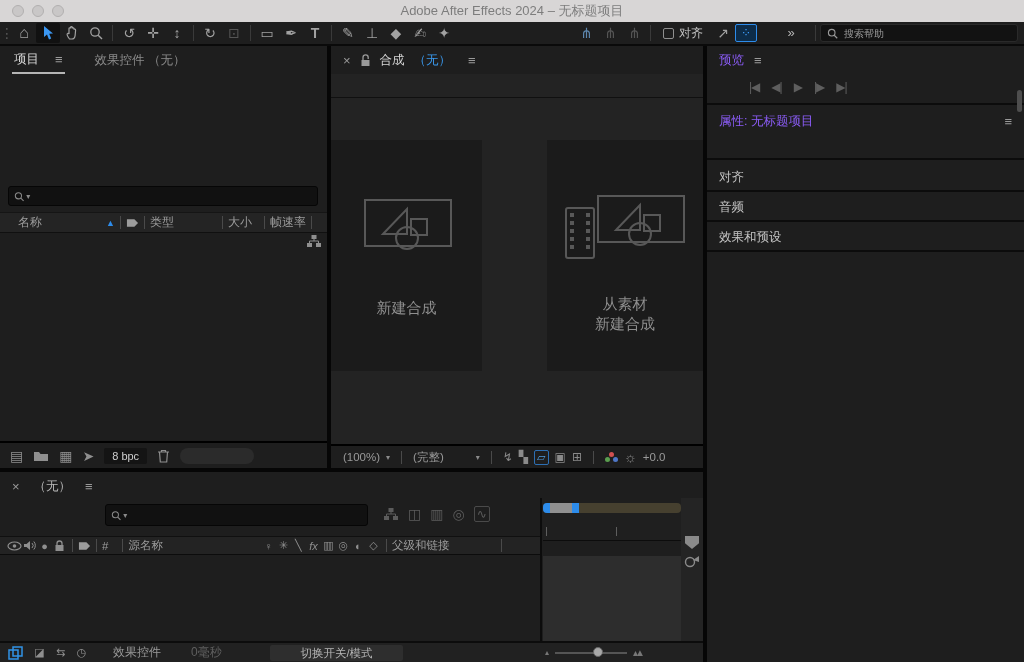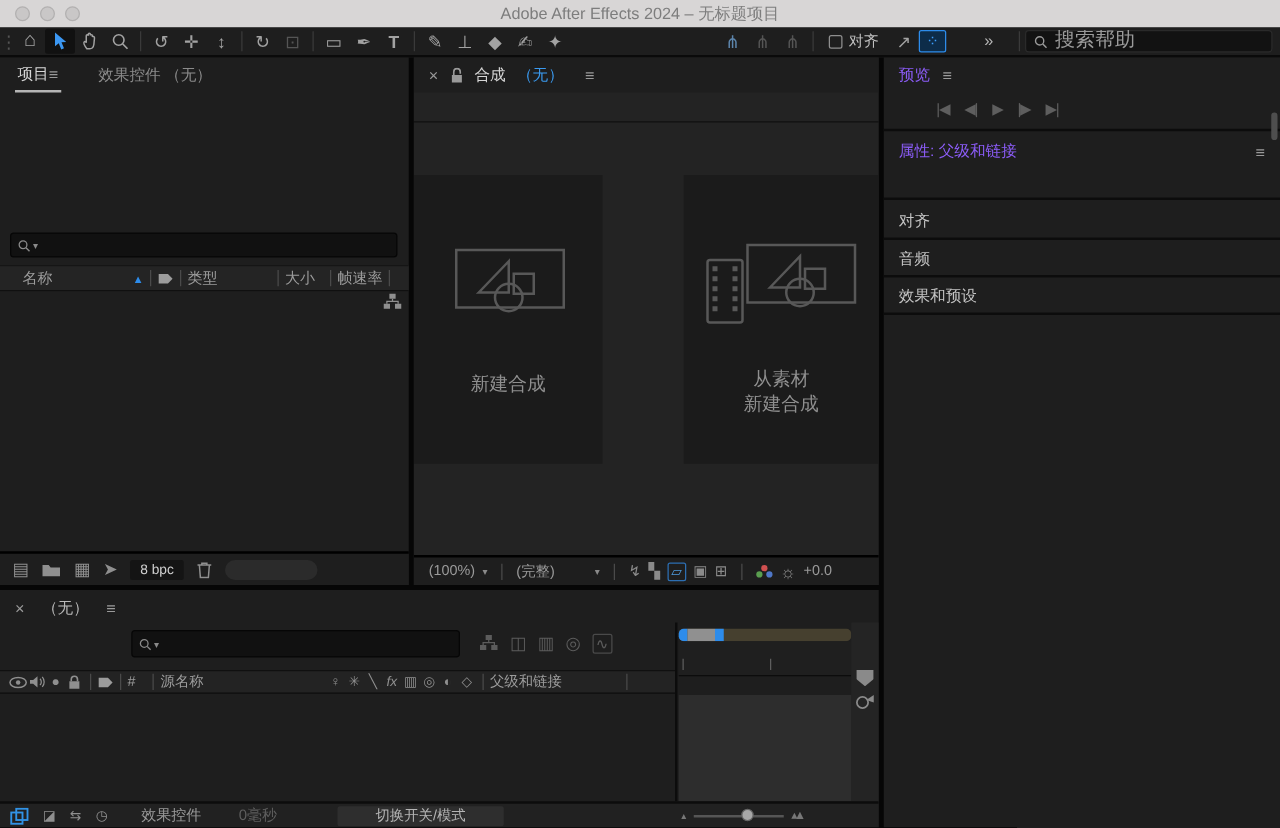--- a/index.html
+++ b/index.html
@@ -27,33 +27,33 @@
   .tool-active { background:#111; border-radius:2px; }
   #snap-box { display:flex; align-items:center; gap:5px; margin:0 8px; }
   #snap-check { width:11px; height:11px; border:1px solid #8f8f8f; border-radius:2px; }
   #snap-label { color:#c2c2c2; font-size:12px; }
   #bracket-blue { width:22px; height:18px; background:#0d2c49; border:1px solid #2d8ceb;
     border-radius:2px; color:#3fa0ff; font-size:12px; text-align:center; line-height:16px; }
   #help-search { width:198px; height:18px; background:#121212; border:1px solid #2a2a2a;
     border-radius:3px; display:flex; align-items:center; gap:6px; padding:0 6px;
     margin-right:6px; }
   #help-search input { background:transparent; border:none; outline:none; color:#9a9a9a;
-    font-size:16px; width:150px; font-family:inherit; }
+    font-size:10px; width:150px; font-family:inherit; }
   #help-search input::placeholder { color:#9a9a9a; opacity:1; }
 
   
   .panel { background:#1e1e1e; }
   .menu-glyph { color:#9a9a9a; font-size:13px; }
   .hline { position:absolute; left:0; right:0; height:1px; background:#101010; }
   svg.ic { display:block; }
 
   
   #project-panel { left:0; top:46px; width:327px; height:422px; }
   .tabstrip { display:flex; align-items:center; height:28px; padding-left:12px; gap:6px; }
-  .tab-active-wrap { display:flex; align-items:center; gap:0; border-bottom:2px solid #b5b5b5;
+  .tab-active-wrap { display:flex; align-items:center; gap:16px; border-bottom:2px solid #b5b5b5;
     height:28px; padding:0 2px; }
   .tab-label { font-size:12.5px; color:#d6d6d6; }
   .tab-inactive { font-size:12.5px; color:#8b8b8b; margin-left:24px; }
   .searchbox { background:#111; border:1px solid #060606; border-radius:3px; display:flex;
     align-items:center; padding:0 5px; gap:2px; }
   .searchbox input { background:transparent; border:none; outline:none; width:100%;
     color:#bbb; font-size:12px; font-family:inherit; }
   .chev { color:#8a8a8a; font-size:8px; }
   #proj-cols { left:0; top:166px; width:327px; height:21px; background:#242424;
     border-top:1px solid #151515; border-bottom:1px solid #101010; display:flex;
@@ -332,21 +332,21 @@
         <span>|◀</span>
         <span>◀|</span>
         <span>▶</span>
         <span>|▶</span>
         <span>▶|</span>
       </span>
     </div>
     <div class="hline" style="top:57px; background:#0c0c0c; height:2px"></div>
 
     <div class="rp-row" style="height:30px; margin-top:6px">
-      <span class="rp-title">属性: 父级和链接</span>
+      <span class="rp-title">属性: 无标题项目</span>
       <span class="menu-glyph" style="margin-left:auto">≡</span>
     </div>
     <div class="hline" style="top:112px; background:#0c0c0c; height:2px"></div>
 
     <div class="rp-row" style="position:absolute; top:118px; left:0; right:0; height:26px">
       <span class="rp-section">对齐</span>
     </div>
     <div class="hline" style="top:144px; background:#0c0c0c; height:2px"></div>
 
     <div class="rp-row" style="position:absolute; top:148px; left:0; right:0; height:26px">

